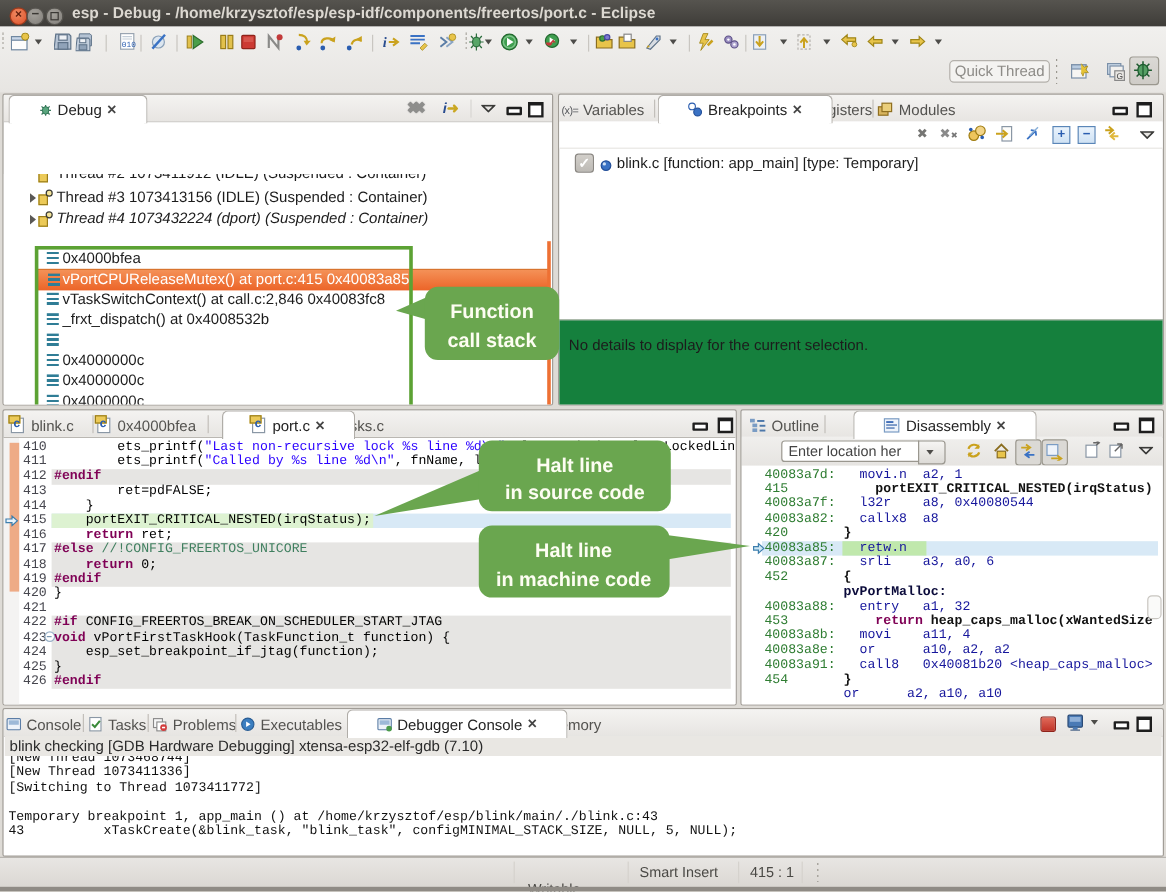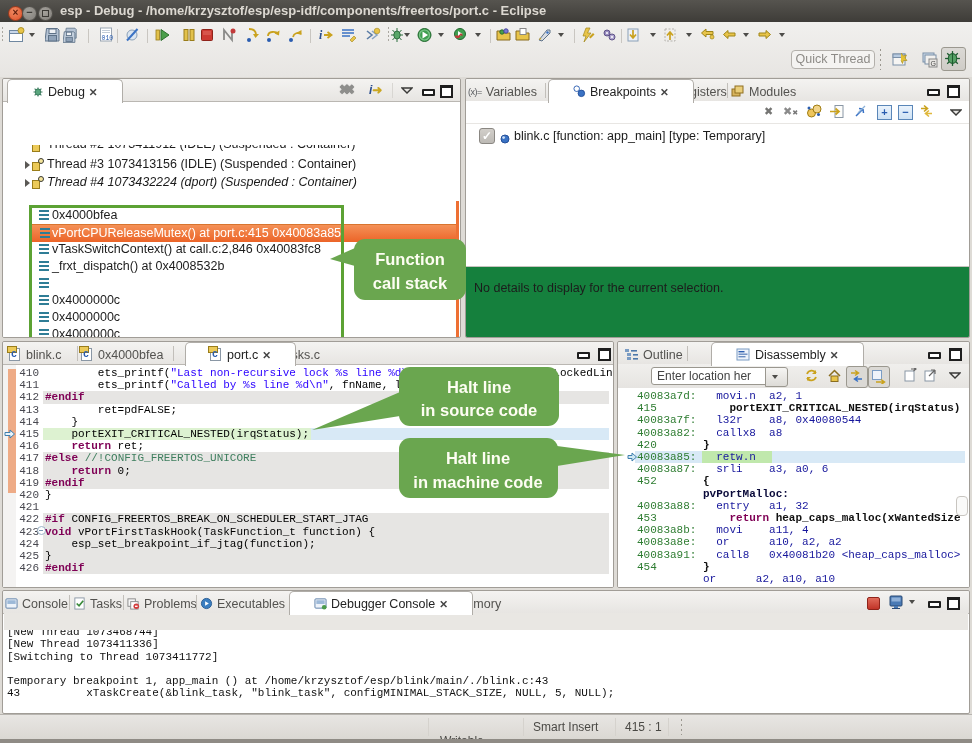--- a/index.html
+++ b/index.html
@@ -623,20 +623,21 @@
   <div class="minbtn" style="left:925px;top:10px;width:9px;height:3px;background:#fff;border:2px solid #1e1e1e;border-radius:1px;"></div>
   <div class="maxbtn" style="left:944px;top:6px;width:9px;height:8px;border:2px solid #1e1e1e;border-top-width:3.5px;background:#fff;"></div>
 
   <pre class="mono ab" style="left:4px;top:35px;color:#111;line-height:12.3px;">[New Thread 1073468744]
 [New Thread 1073411336]
 [Switching to Thread 1073411772]
 
 Temporary breakpoint 1, app_main () at /home/krzysztof/esp/blink/main/./blink.c:43
 43          xTaskCreate(&amp;blink_task, "blink_task", configMINIMAL_STACK_SIZE, NULL, 5, NULL);</pre>
   <div class="ab" style="left:1px;top:22px;width:964px;height:17px;background:#e9e7e3;"></div>
+  <div class="ab" style="left:5px;top:24px;font-size:12.5px;color:#2a2a2a;z-index:2;">blink checking [GDB Hardware Debugging] xtensa-esp32-elf-gdb (7.10)</div>
 </div>
 
 <svg class="ab" style="left:300px;top:230px;z-index:10;" width="180" height="80">
   <polygon points="55,18 55,36 30,29" fill="#6aa64f"></polygon>
   <rect x="54" y="9" width="112" height="61" rx="11" fill="#6aa64f"></rect>
   <text x="110" y="35" text-anchor="middle" font-size="16.5" font-weight="bold" fill="#fdfdf2" font-family="Liberation Sans,sans-serif">Function</text>
   <text x="110" y="59" text-anchor="middle" font-size="16.5" font-weight="bold" fill="#fdfdf2" font-family="Liberation Sans,sans-serif">call stack</text>
 </svg>
 <svg class="ab" style="left:305px;top:360px;z-index:10;" width="270" height="80">
   <polygon points="95,32 95,56 7,70" fill="#6aa64f"></polygon>

